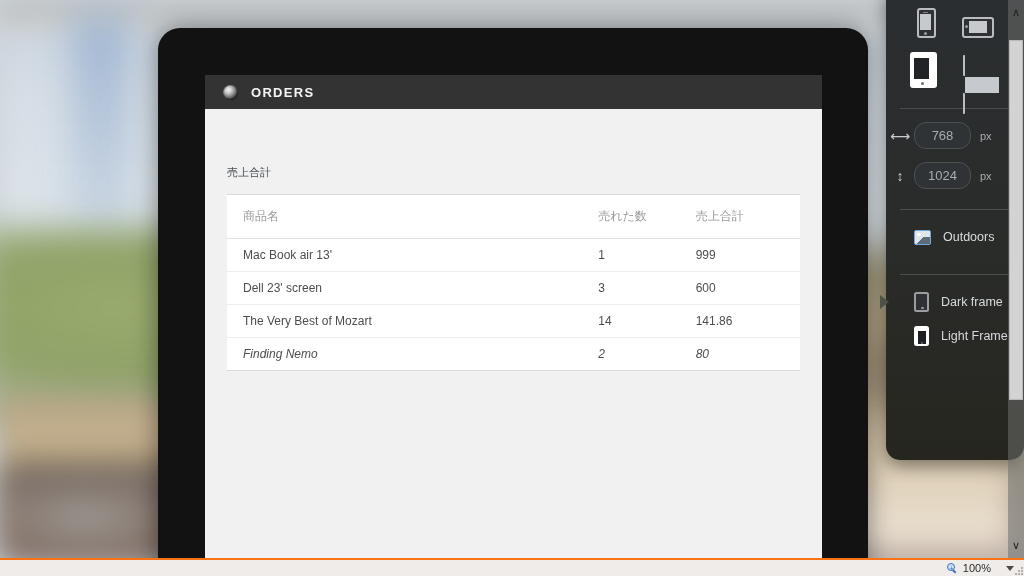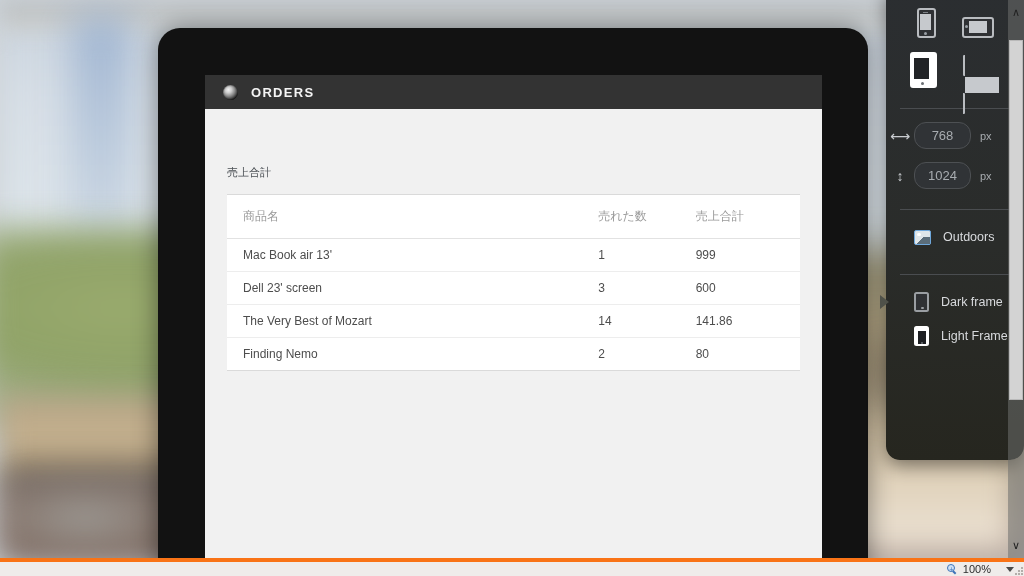--- a/index.html
+++ b/index.html
@@ -103,21 +103,21 @@
     border-top:1px solid #dadada;border-bottom:1px solid #dadada;
   }
   #orders-table th{
     text-align:left;font-size:12px;color:#9a9a9a;font-weight:normal;
     padding:13px 0 13px 16px;border-bottom:1px solid #e2e2e2;
   }
   #orders-table td{
     text-align:left;font-size:12px;color:#4d4d4d;
     padding:9px 0 9px 16px;border-bottom:1px solid #ededed;
   }
-  #orders-table tr:last-child td{border-bottom:none;}
+  #orders-table tr:last-child td{border-bottom:none;font-style:italic;}
   .col-name{width:62%;}
   .col-qty{width:17%;}
   .col-total{width:21%;}
 
   
   #tool-panel{
     position:absolute;left:886px;top:-12px;width:138px;height:472px;
     background:linear-gradient(180deg,#2b2e31 0%,#2a2c2a 55%,#26261f 100%);
     border-radius:0 0 14px 14px;
     box-shadow:0 6px 18px rgba(0,0,0,.45);
@@ -197,21 +197,21 @@
   #sb-up{top:4px;}
   #sb-down{bottom:6px;}
   #sb-thumb{
     position:absolute;left:1px;top:40px;width:14px;height:360px;
     background:#d3d3d3;border:1px solid #b9b9b9;box-sizing:border-box;
   }
 
   
   #statusbar{
     position:absolute;left:0;bottom:0;width:1024px;height:18px;
-    background:#efecea;border-top:4px solid #f97316;
+    background:#efecea;border-top:2px solid #f97316;
     display:flex;align-items:center;justify-content:flex-end;
     padding-right:10px;box-sizing:border-box;
   }
   #zoom-control{display:flex;align-items:center;gap:5px;}
   .mag-icon{position:relative;width:11px;height:11px;}
   .mag-icon .lens{position:absolute;left:0;top:0;width:8px;height:8px;border:1.5px solid #3f74b8;border-radius:50%;box-sizing:border-box;background:#cfe2f7;}
   .mag-icon .hdl2{position:absolute;left:6.5px;top:6.5px;width:4px;height:1.5px;background:#3f74b8;transform:rotate(45deg);transform-origin:left center;}
   .mag-icon .plus{position:absolute;left:2.3px;top:2.3px;color:#3f74b8;font-size:7px;line-height:7px;}
   #zoom-level{font-size:11px;color:#2d2d2d;}
   #zoom-caret{width:0;height:0;border-left:4px solid transparent;border-right:4px solid transparent;border-top:5px solid #4a4a4a;margin-left:10px;}

